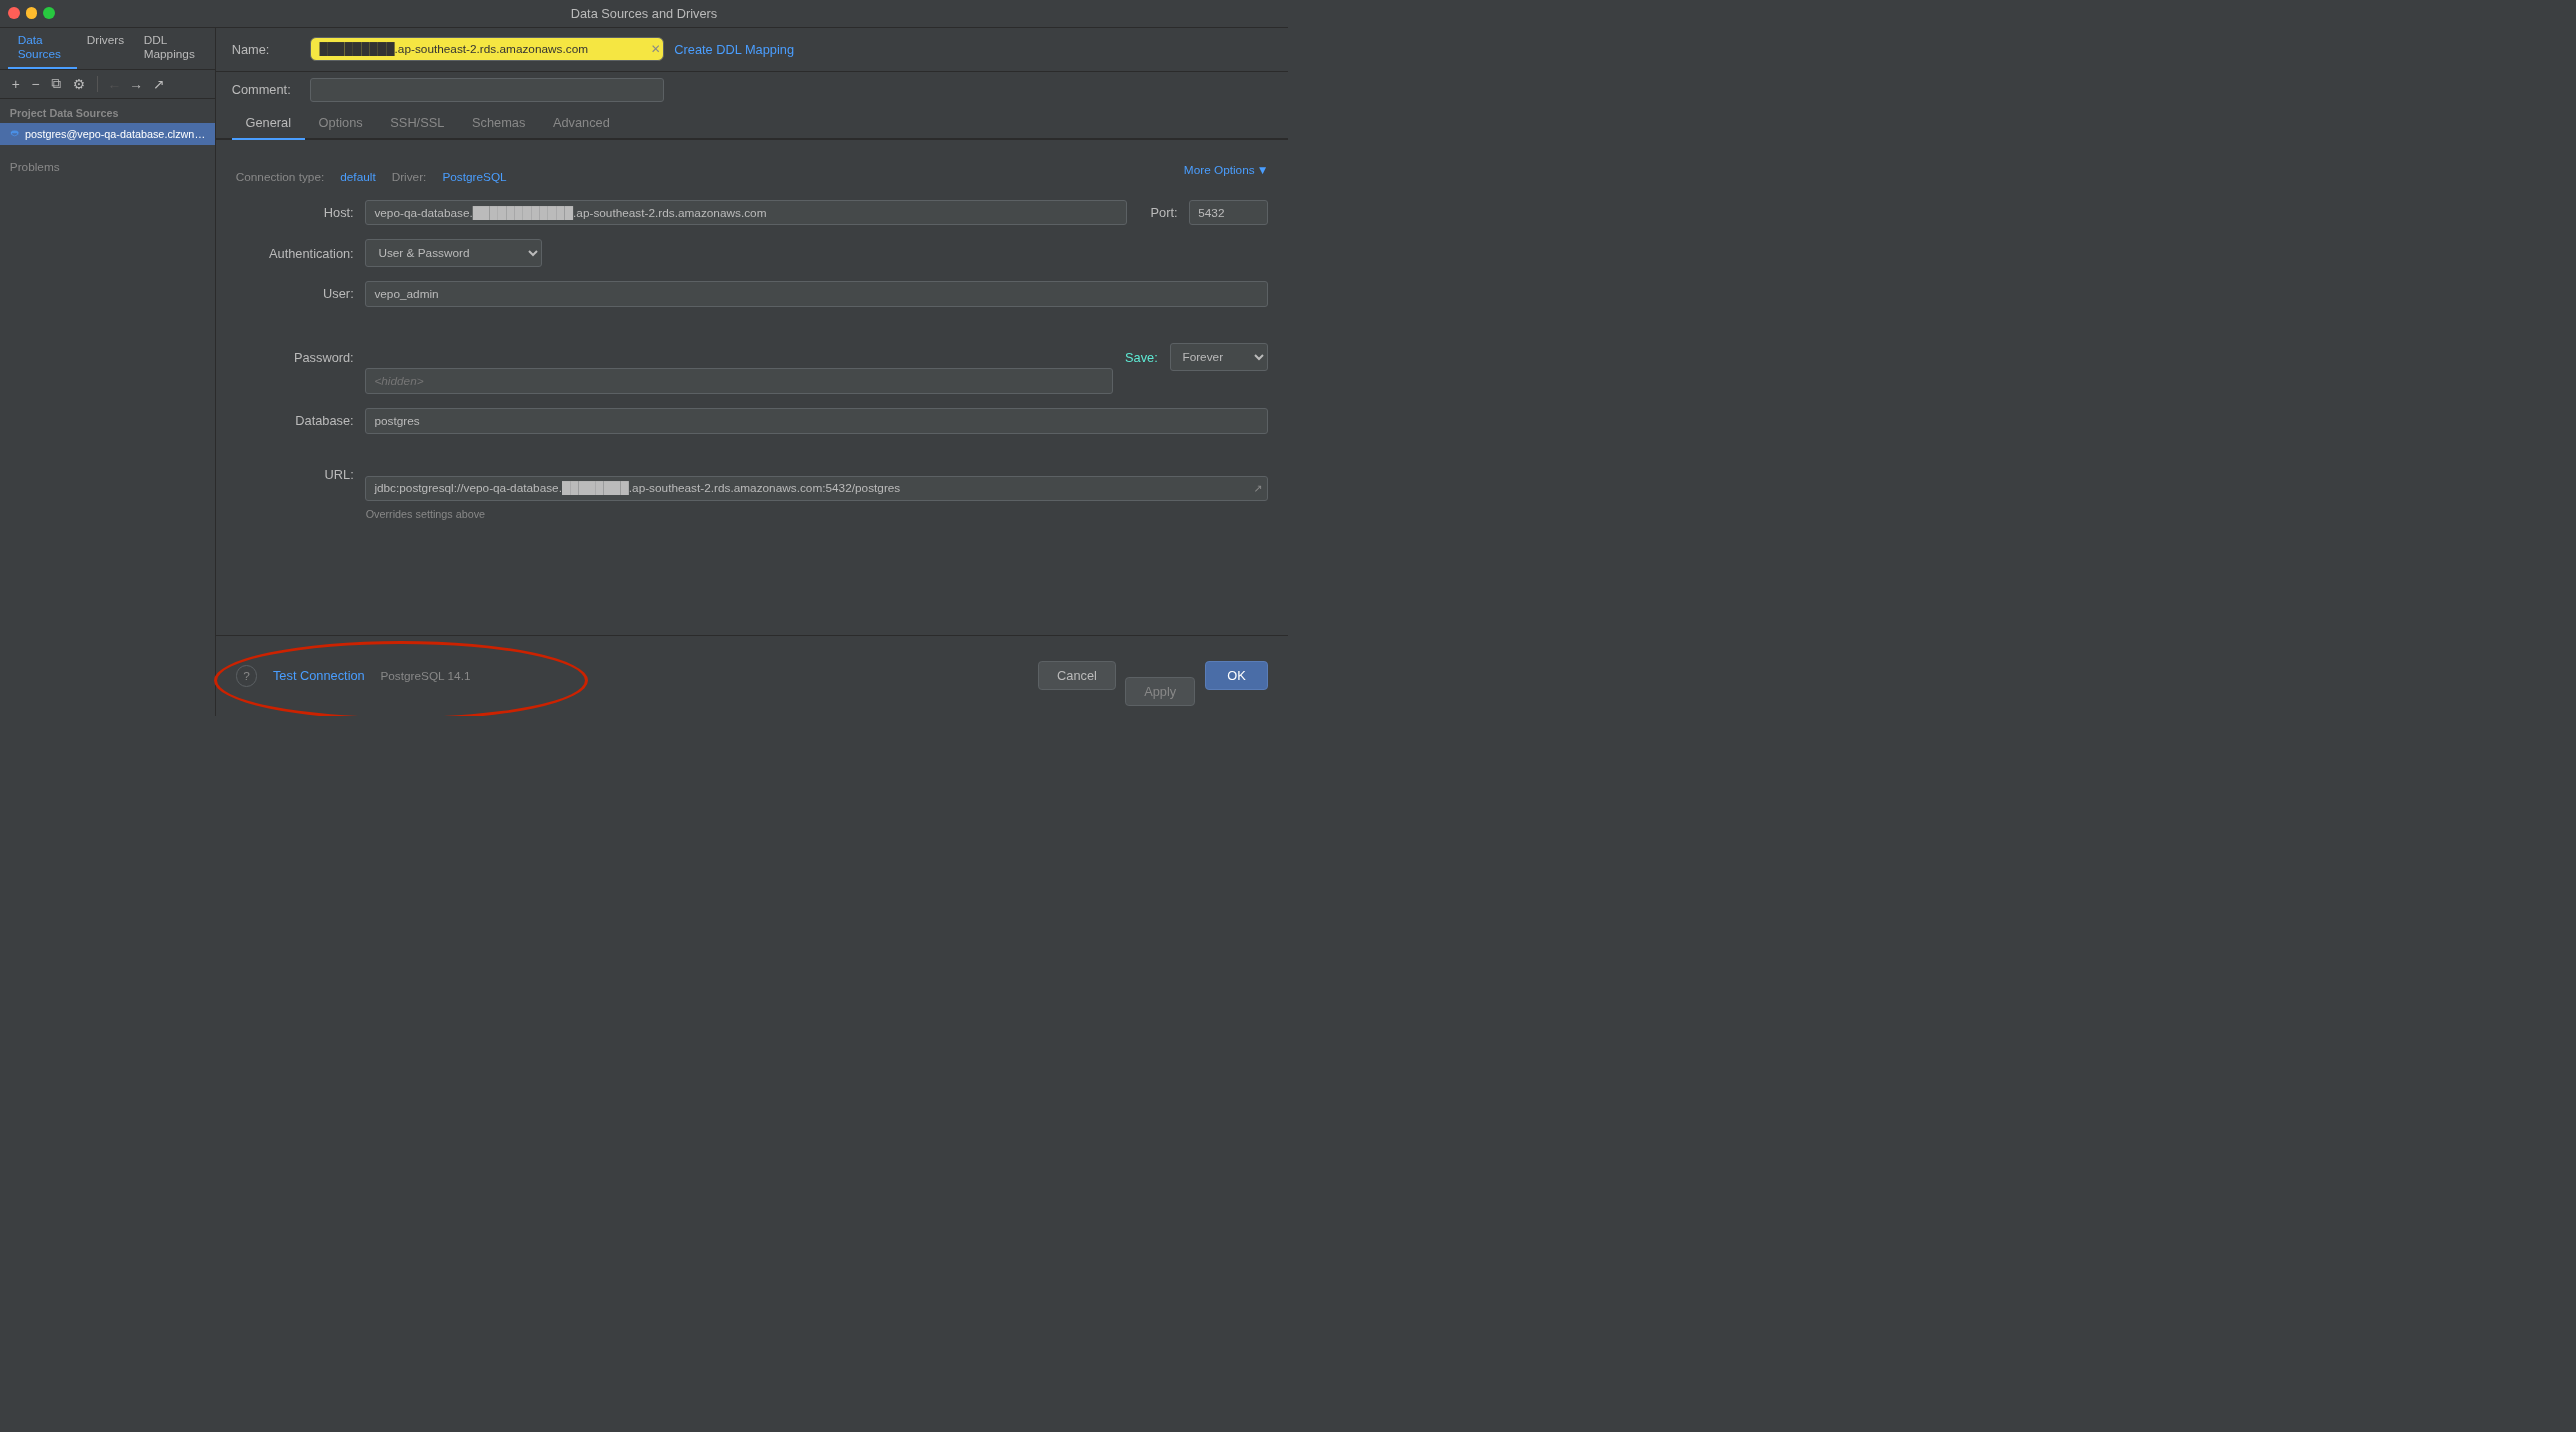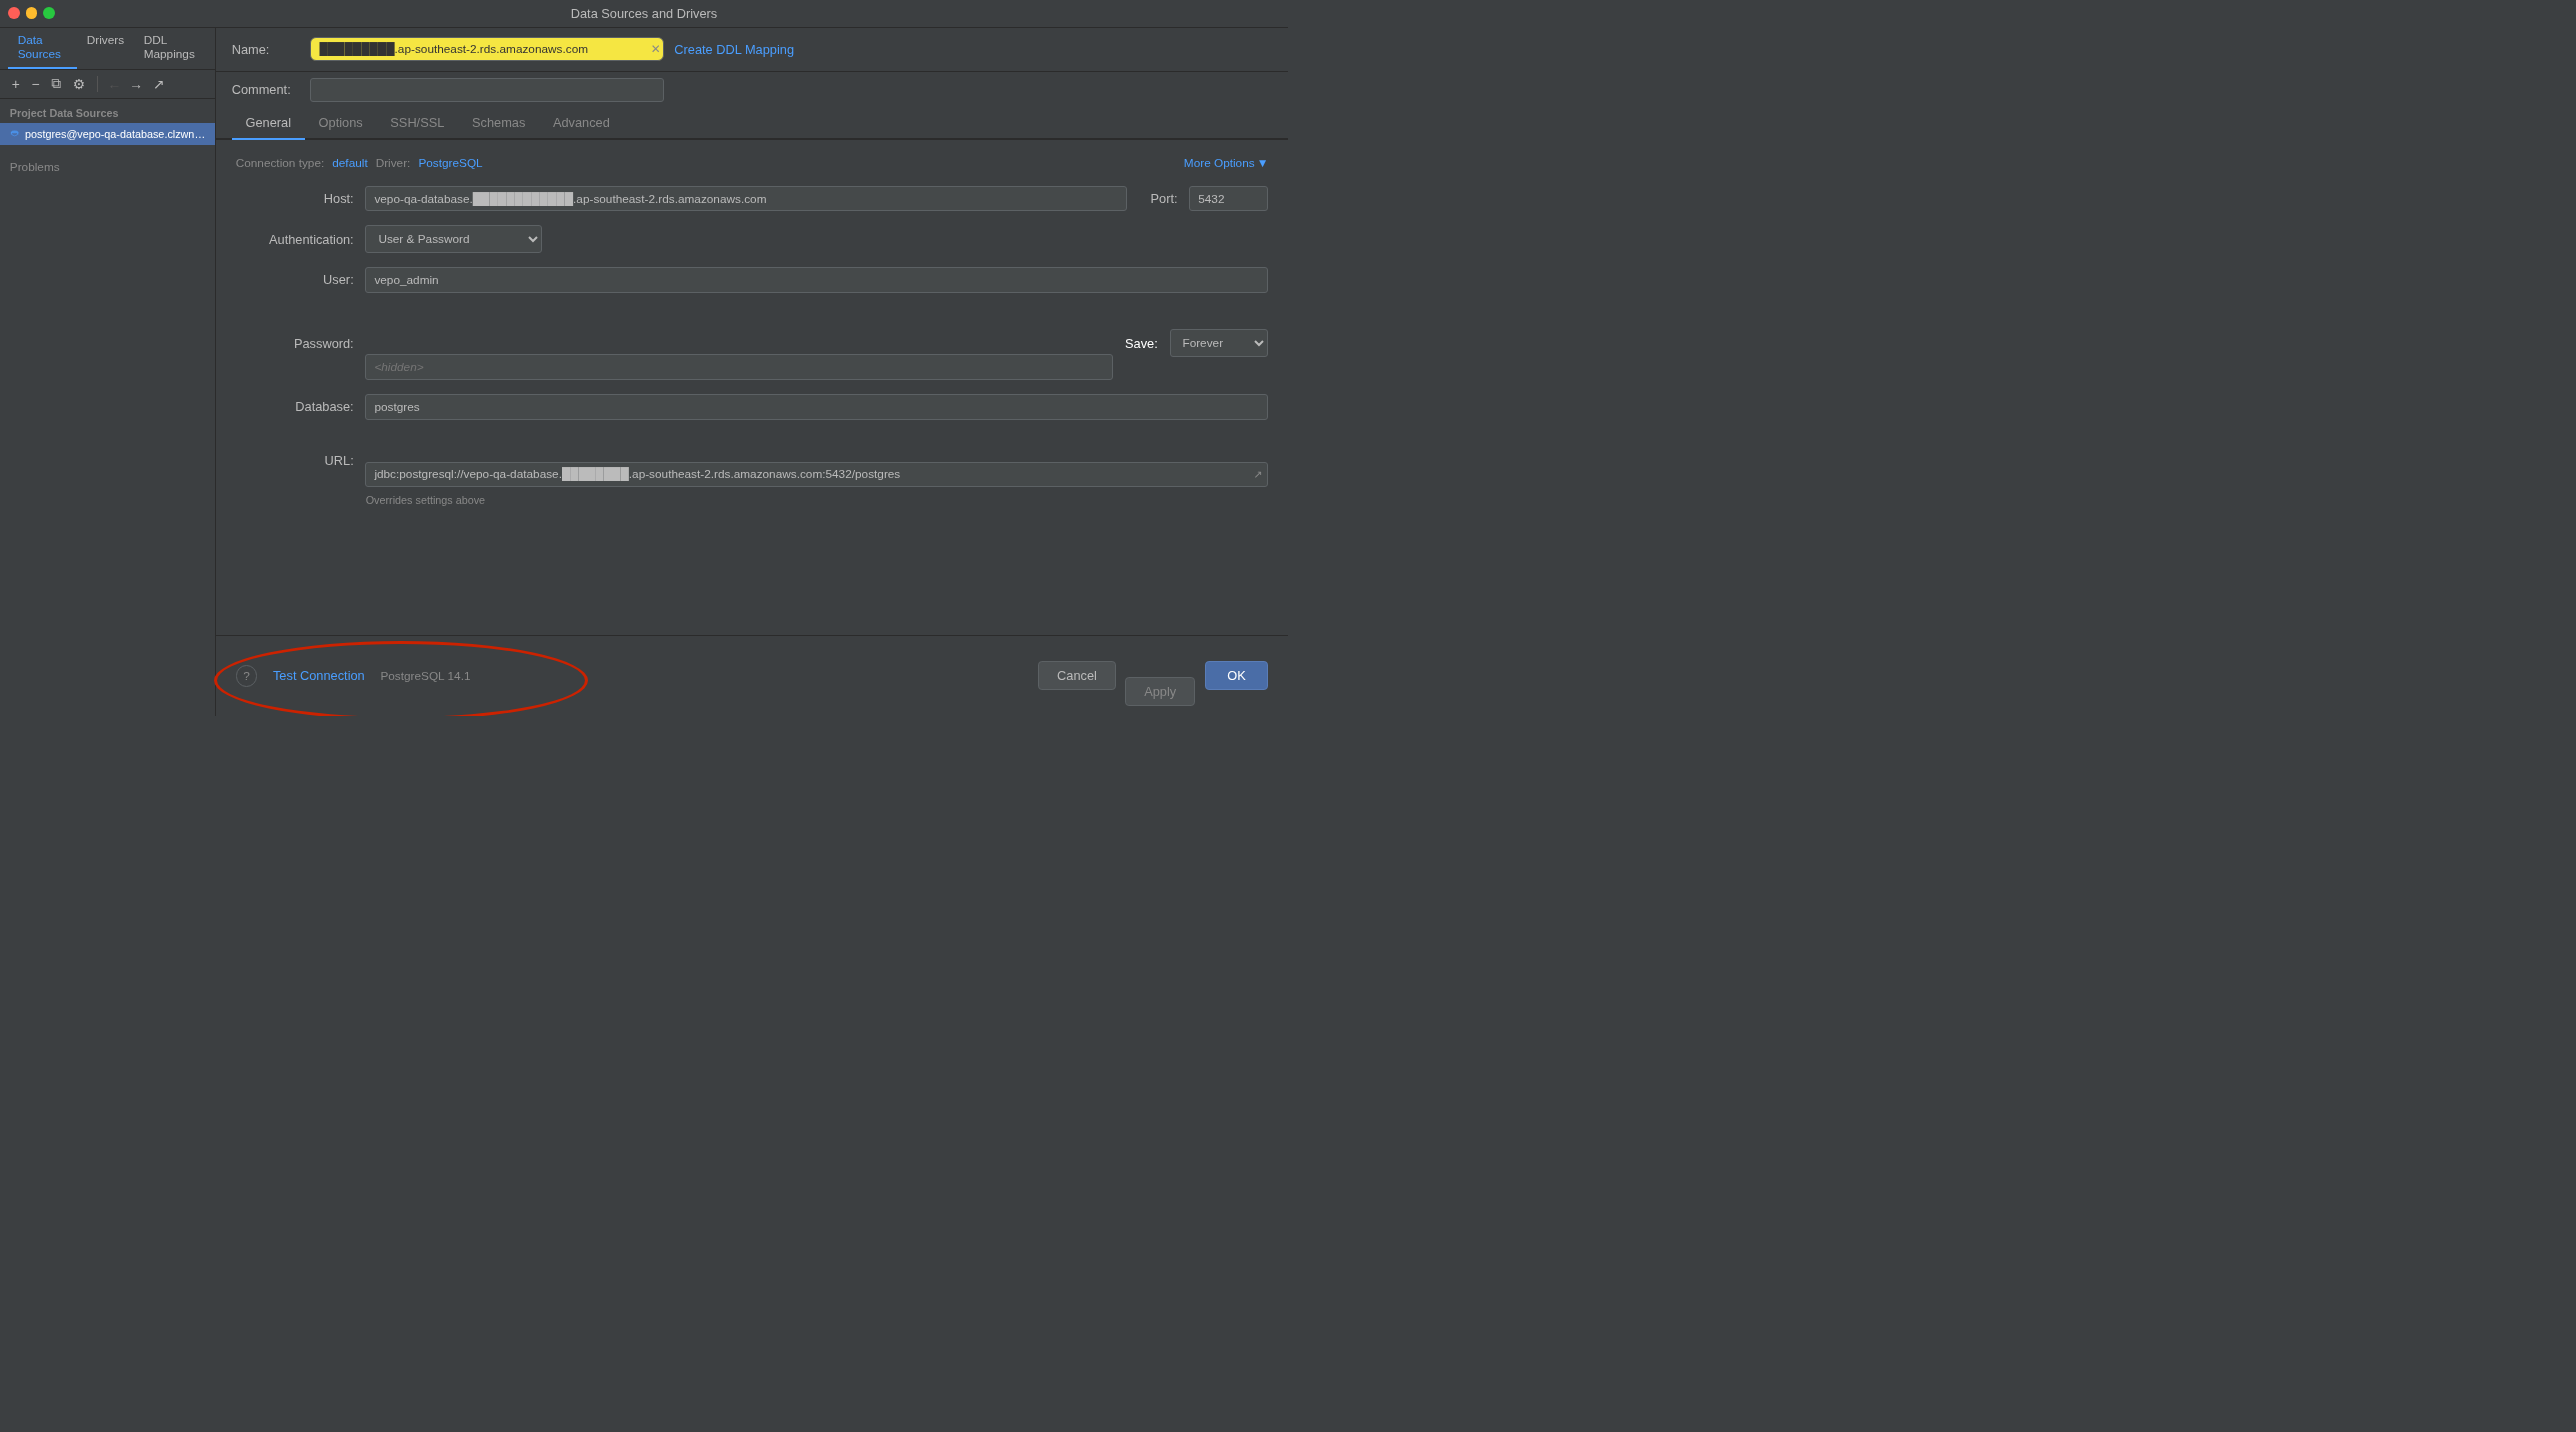--- a/index.html
+++ b/index.html
@@ -231,21 +231,22 @@
 
     .connection-type-row {
       display: flex;
       align-items: center;
       justify-content: space-between;
       margin-bottom: 15.7px;
     }
     .conn-type-left {
       display: flex;
       align-items: center;
-      gap: 8px;
+      gap: 16px;
+      margin-top: 14px;
     }
     .conn-label {
       font-size: 11.8px;
       color: #888;
     }
     .conn-value {
       font-size: 11.8px;
       color: #4a9eff;
       cursor: pointer;
     }
@@ -324,21 +325,21 @@
       outline: none;
       min-width: 177px;
     }
 
     .save-row {
       display: flex;
       align-items: center;
       gap: 11.8px;
     }
     .save-label {
-      color: #ffffff;
+      color: #5eead4;
       font-size: 12.8px;
     }
     .save-select {
       background: #45494a;
       border: 1px solid #5c6164;
       color: #bbbbbb;
       padding: 4.9px 7.9px;
       font-size: 11.8px;
       border-radius: 3px;
       outline: none;

